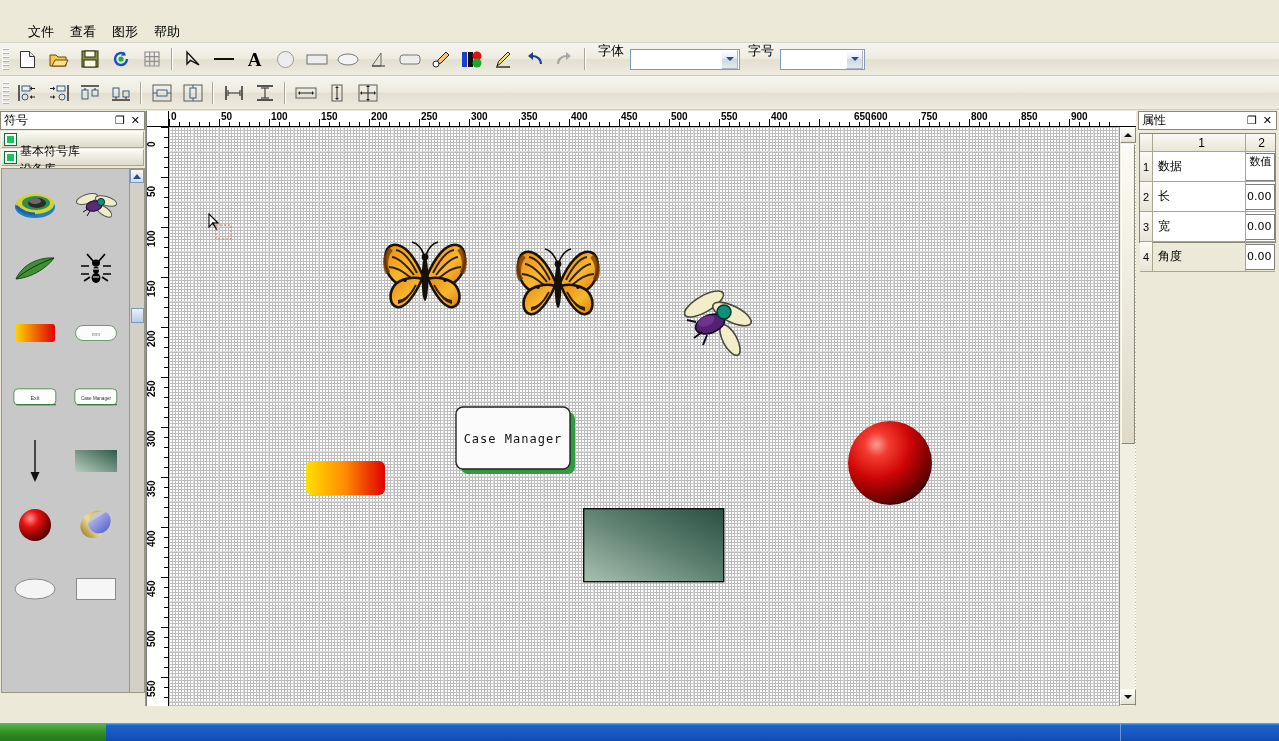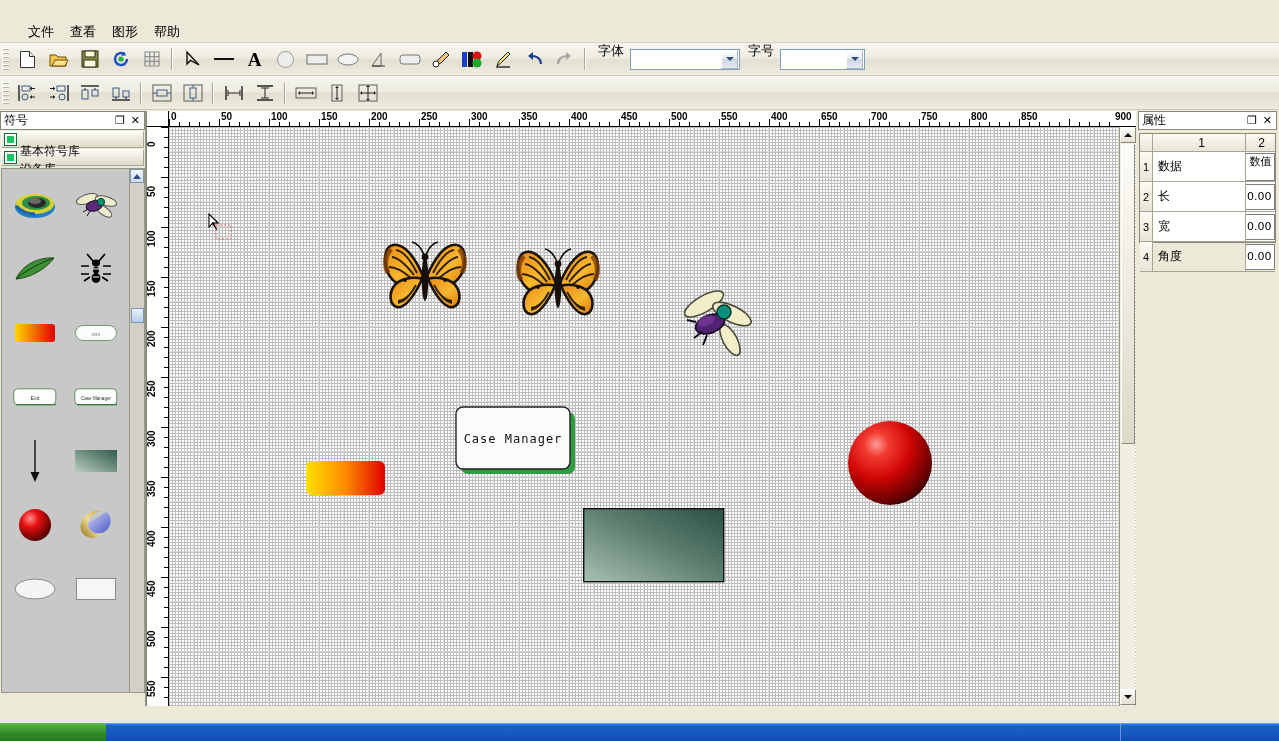--- a/index.html
+++ b/index.html
@@ -768,27 +768,27 @@
         <div class="rtick-h" style="left: 570px; height: 4px;"></div>
         <div class="rtick-h" style="left: 580px; height: 4px;"></div>
         <div class="rtick-h" style="left: 590px; height: 4px;"></div>
         <div class="rtick-h" style="left: 600px; height: 7px;"></div>
         <div class="rlabel-h" style="left: 602px;">400</div>
         <div class="rtick-h" style="left: 610px; height: 4px;"></div>
         <div class="rtick-h" style="left: 620px; height: 4px;"></div>
         <div class="rtick-h" style="left: 630px; height: 4px;"></div>
         <div class="rtick-h" style="left: 640px; height: 4px;"></div>
         <div class="rtick-h" style="left: 650px; height: 7px;"></div>
-        <div class="rlabel-h" style="left: 652px; text-align: right;">650</div>
+        <div class="rlabel-h" style="left: 685px; text-align: right;">650</div>
         <div class="rtick-h" style="left: 660px; height: 4px;"></div>
         <div class="rtick-h" style="left: 670px; height: 4px;"></div>
         <div class="rtick-h" style="left: 680px; height: 4px;"></div>
         <div class="rtick-h" style="left: 690px; height: 4px;"></div>
         <div class="rtick-h" style="left: 700px; height: 7px;"></div>
-        <div class="rlabel-h" style="left: 702px;">700</div>
+        <div class="rlabel-h" style="left: 702px;">600</div>
         <div class="rtick-h" style="left: 710px; height: 4px;"></div>
         <div class="rtick-h" style="left: 720px; height: 4px;"></div>
         <div class="rtick-h" style="left: 730px; height: 4px;"></div>
         <div class="rtick-h" style="left: 740px; height: 4px;"></div>
         <div class="rtick-h" style="left: 750px; height: 7px;"></div>
         <div class="rlabel-h" style="left: 752px;">750</div>
         <div class="rtick-h" style="left: 760px; height: 4px;"></div>
         <div class="rtick-h" style="left: 770px; height: 4px;"></div>
         <div class="rtick-h" style="left: 780px; height: 4px;"></div>
         <div class="rtick-h" style="left: 790px; height: 4px;"></div>
@@ -798,21 +798,21 @@
         <div class="rtick-h" style="left: 820px; height: 4px;"></div>
         <div class="rtick-h" style="left: 830px; height: 4px;"></div>
         <div class="rtick-h" style="left: 840px; height: 4px;"></div>
         <div class="rtick-h" style="left: 850px; height: 7px;"></div>
         <div class="rlabel-h" style="left: 852px;">850</div>
         <div class="rtick-h" style="left: 860px; height: 4px;"></div>
         <div class="rtick-h" style="left: 870px; height: 4px;"></div>
         <div class="rtick-h" style="left: 880px; height: 4px;"></div>
         <div class="rtick-h" style="left: 890px; height: 4px;"></div>
         <div class="rtick-h" style="left: 900px; height: 7px;"></div>
-        <div class="rlabel-h" style="left: 902px; margin-left: 44px;">900</div>
+        <div class="rlabel-h" style="left: 902px;">900</div>
         <div class="rtick-h" style="left: 910px; height: 4px;"></div>
         <div class="rtick-h" style="left: 920px; height: 4px;"></div>
         <div class="rtick-h" style="left: 930px; height: 4px;"></div>
         <div class="rtick-h" style="left: 940px; height: 4px;"></div>
       </div>
     <div class="vruler" id="vruler">
         <div class="rtick-v" style="top: 0px; width: 7px;"></div>
         <div class="rlabel-v" style="top: 20px;">0</div>
         <div class="rtick-v" style="top: 10px; width: 4px;"></div>
         <div class="rtick-v" style="top: 20px; width: 4px;"></div>

